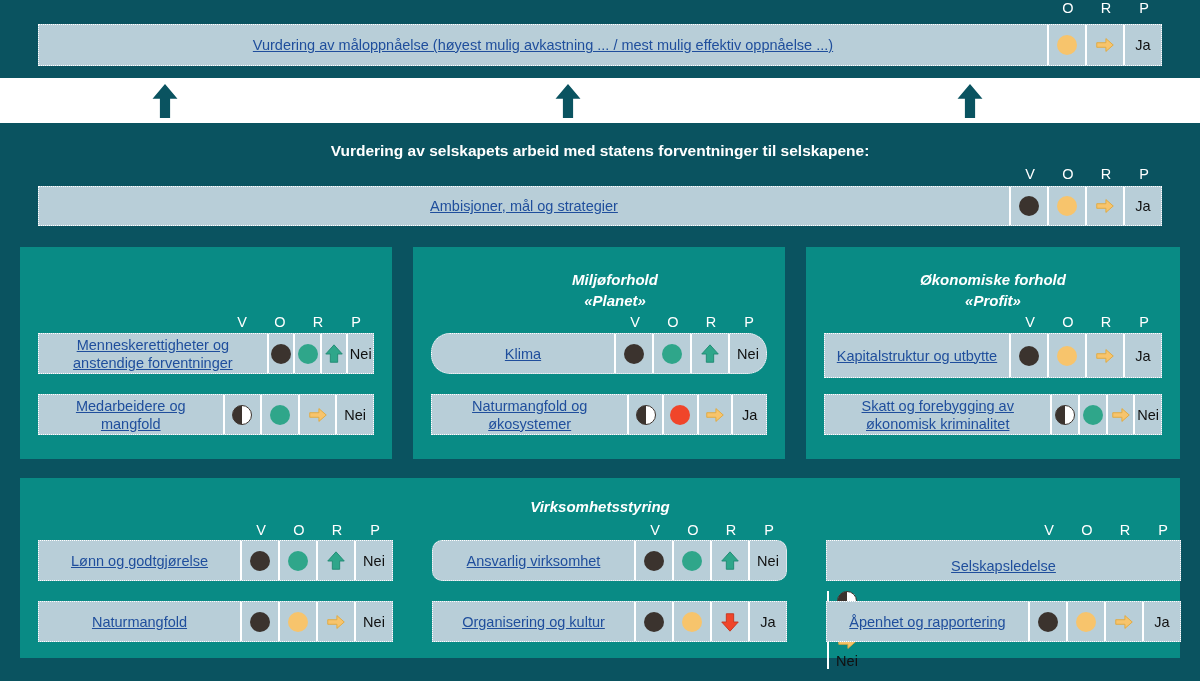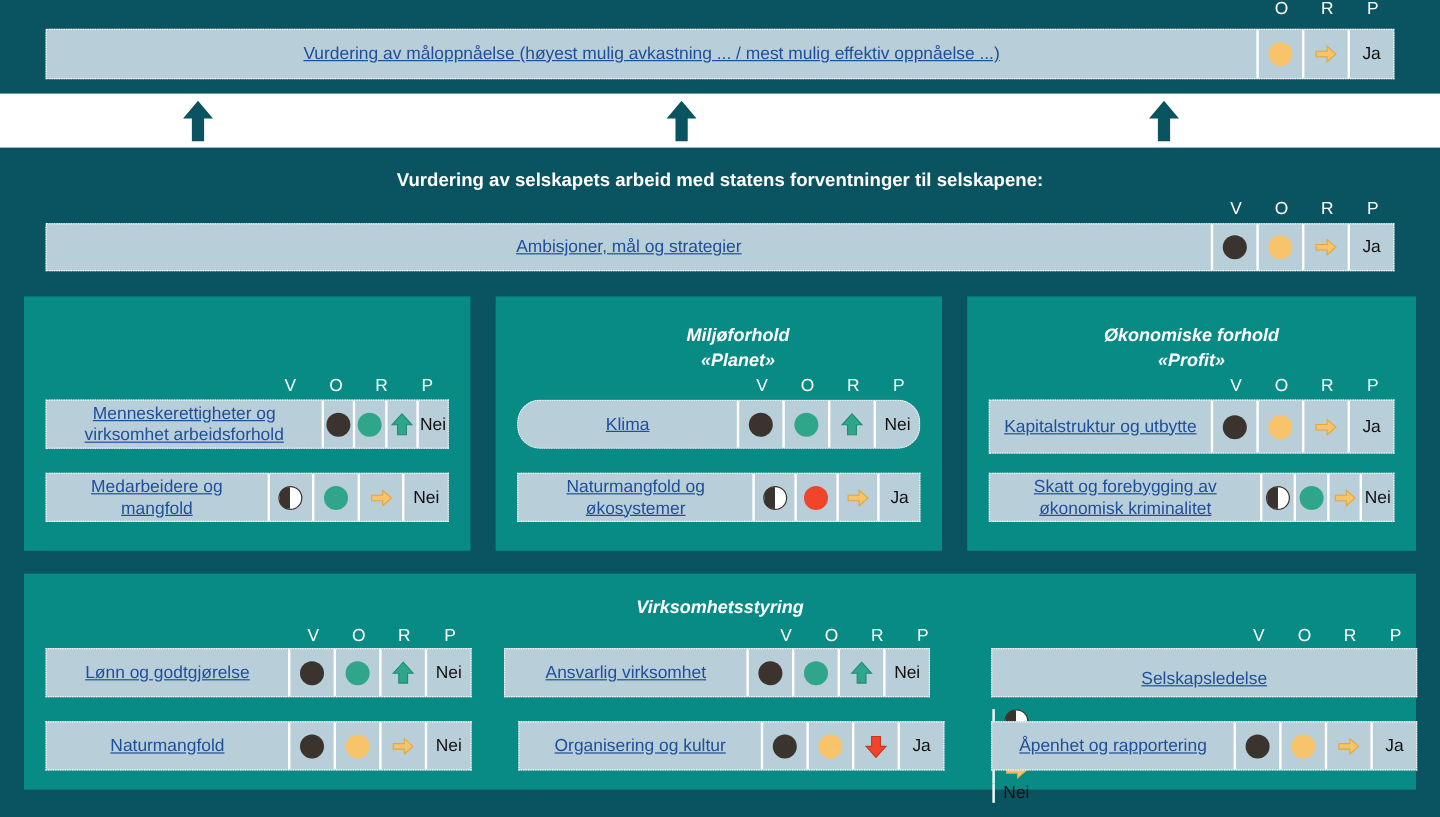--- a/index.html
+++ b/index.html
@@ -143,21 +143,21 @@
 
 <div class="panel" id="p1">
     <div class="hdr" style="position: absolute; left: 202px; top: 67px; width: 152px;">
       <span>V</span>
       <span>O</span>
       <span>R</span>
       <span>P</span>
     </div>
     <div class="rowbox" style="position: absolute; left: 18px; top: 86px; width: 336px; height: 41px;">
       <div class="rowlabel">
-        <a class="link" href="#">Menneskerettigheter og virksomhet arbeidsforhold</a>
+        <a class="link" href="#">Menneskerettigheter og anstendige forventninger</a>
       </div>
       <div class="cell">
         <span class="dot dark"></span>
       </div>
       <div class="cell">
         <span class="dot green"></span>
       </div>
       <div class="cell">
         <svg class="arr" viewBox="0 0 24 24">
           <path d="M12 2 L21 12 h-5 v9 h-8 v-9 H3 Z" fill="#2fa68a" stroke="#1f8a72" stroke-width="1"></path>
@@ -316,21 +316,21 @@
         </svg>
       </div>
       <div class="cell">Nei</div>
     </div>
     <div class="hdr" style="position: absolute; left: 615px; top: 44px; width: 152px;">
       <span>V</span>
       <span>O</span>
       <span>R</span>
       <span>P</span>
     </div>
-    <div class="rowbox" style="position: absolute; left: 400px; top: 62px; width: 355px; height: 41px;">
+    <div class="rowbox" style="position: absolute; left: 412px; top: 62px; width: 355px; height: 41px; border-radius: 10px;">
       <div class="rowlabel">
         <a class="link" href="#">Ansvarlig virksomhet</a>
       </div>
       <div class="cell">
         <span class="dot dark"></span>
       </div>
       <div class="cell">
         <span class="dot green"></span>
       </div>
       <div class="cell">

